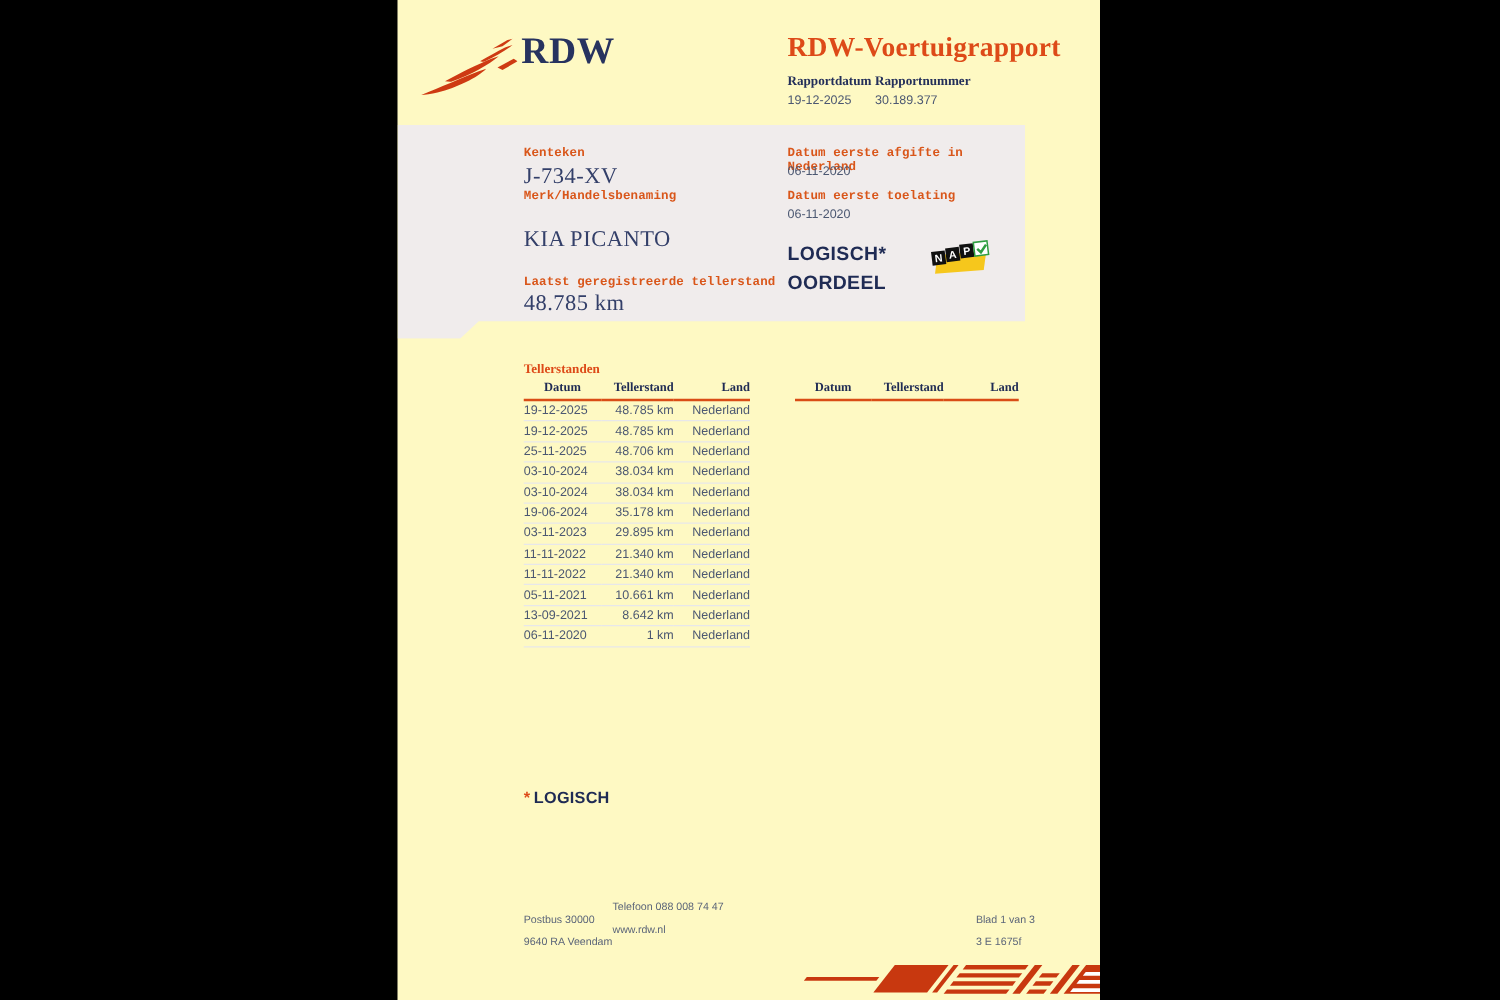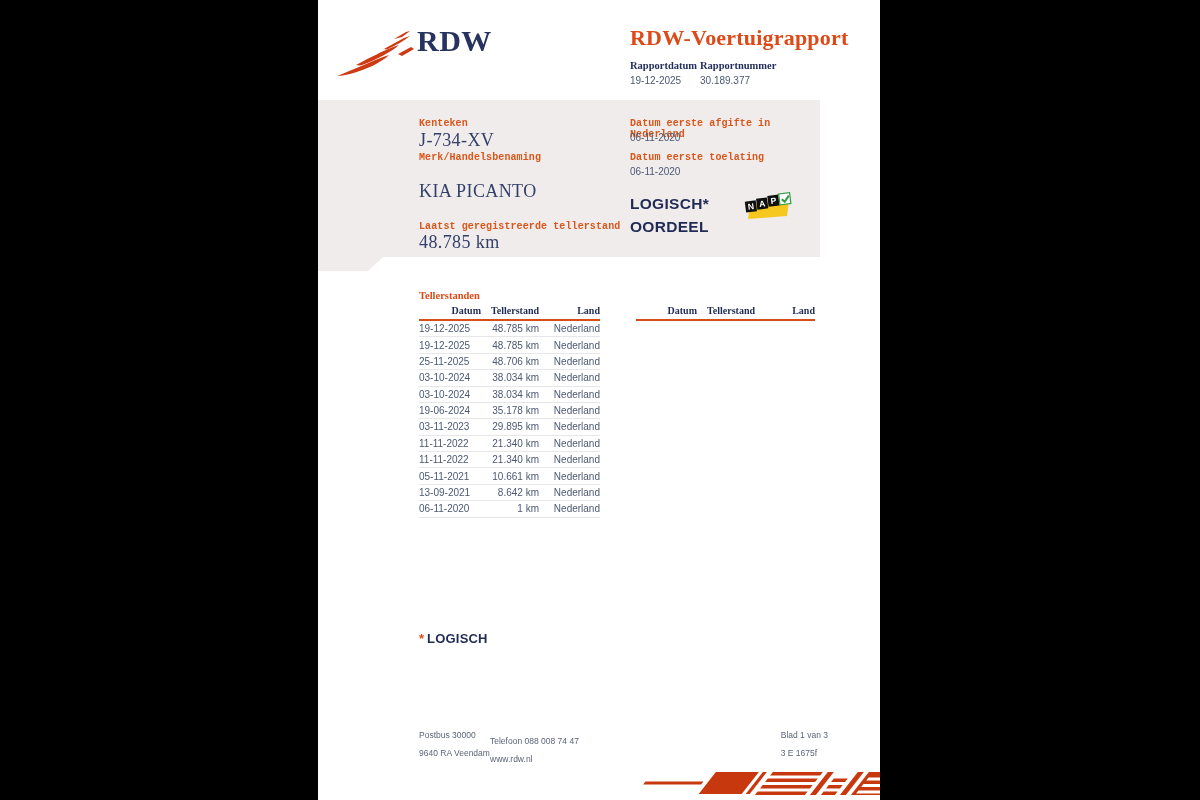--- a/index.html
+++ b/index.html
@@ -1,39 +1,39 @@
 <!DOCTYPE html>
 <html><head>
 <meta charset="utf-8">
 <style>
   html,body{margin:0;padding:0;background:#000;}
   .stage{position:relative;width:1200px;height:800px;background:#000;overflow:hidden;
          font-family:"Liberation Sans",sans-serif;-webkit-font-smoothing:antialiased;}
-  .page{position:absolute;left:318px;top:0;width:562px;height:800px;background:#ffffff;}
+  .page{position:absolute;left:318px;top:0;width:562px;height:800px;background:#fef9c3;}
   .abs{position:absolute;}
 
   
   .wordmark{font-family:"Liberation Serif",serif;font-weight:600;font-size:30px;color:#27335f;letter-spacing:.5px;}
   .doc-title{font-family:"Liberation Serif",serif;font-weight:600;font-size:22px;color:#dd4a18;letter-spacing:.2px;}
   .mlbl{font-family:"Liberation Serif",serif;font-weight:700;font-size:10.5px;color:#232f5a;}
   .mval{font-size:10px;color:#4c5872;margin-top:4px;}
 
   
   .panel{left:0;top:100px;width:502px;height:171px;background:#f0ecec;
          clip-path:polygon(0 0,100% 0,100% 157px,65px 157px,50px 171px,0 171px);}
   .lbl{font-family:Liberation Mono, monospace;font-weight:700;font-size:10px;color:#d9561a;letter-spacing:.1px;}
   .bigval{font-family:"Liberation Serif",serif;font-size:18px;color:#333f69;letter-spacing:.4px;}
   .smallval{font-size:10px;color:#4c5872;}
   .oordeel{font-weight:700;font-size:15.5px;color:#1f2b54;line-height:23px;letter-spacing:.3px;}
 
   
   .sec-head{font-family:"Liberation Serif",serif;font-weight:700;font-size:10.5px;color:#dd4a18;}
   table.tbl{border-collapse:collapse;table-layout:fixed;font-size:10px;color:#4c5872;}
   .tbl th{font-family:"Liberation Serif",serif;font-weight:700;color:#1f2b54;font-size:10px;
-          border-bottom:2px solid #d94d16;padding:0 0 3px 0;text-align:right;}
+          border-bottom:2px solid #d94d16;padding:0 0 3px 0;text-align:center;}
   .tbl td{border-bottom:1px solid #e7e7ea;padding:2.2px 0;}
   .tbl th:nth-child(2),.tbl td:nth-child(2),
   .tbl th:nth-child(3),.tbl td:nth-child(3){text-align:right;}
 
   
   .note-star{font-weight:700;font-size:13px;color:#dd4a18;margin-right:3px;}
   .note-title{font-weight:700;font-size:13px;color:#1f2b54;letter-spacing:.2px;}
   .note-text{font-size:10.5px;color:#dd5b2a;line-height:16.5px;width:412px;}
 
   
@@ -202,21 +202,21 @@
     </table>
 
     <div class="abs" style="left:101px;top:629px">
       <span class="note-star">*</span><span class="note-title">LOGISCH</span>
     </div>
 
     <div class="abs foot" style="left:101px;top:726px">
       <div>Postbus 30000</div>
       <div>9640 RA Veendam</div>
     </div>
-    <div class="abs foot" style="left:172px;top:732px">
+    <div class="abs foot" style="left:172px;top:716px">
       <div>Telefoon 088 008 74 47</div>
       <div>www.rdw.nl</div>
     </div>
     <div class="abs foot foot-right" style="right:52px;top:726px">
       <div>Blad 1 van 3</div>
       <div>3 E 1675f</div>
     </div>
 
     <svg class="abs" style="right:0;bottom:2px" width="238" height="30" viewBox="0 0 238 30">
       <g transform="translate(14 0) skewX(-38)" fill="#c8380f">

